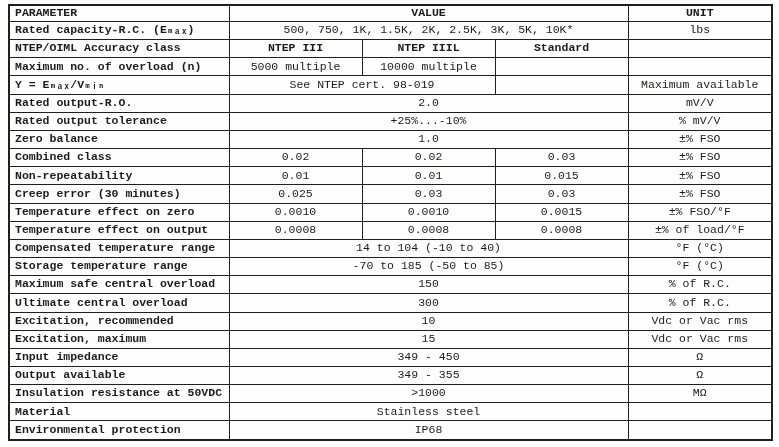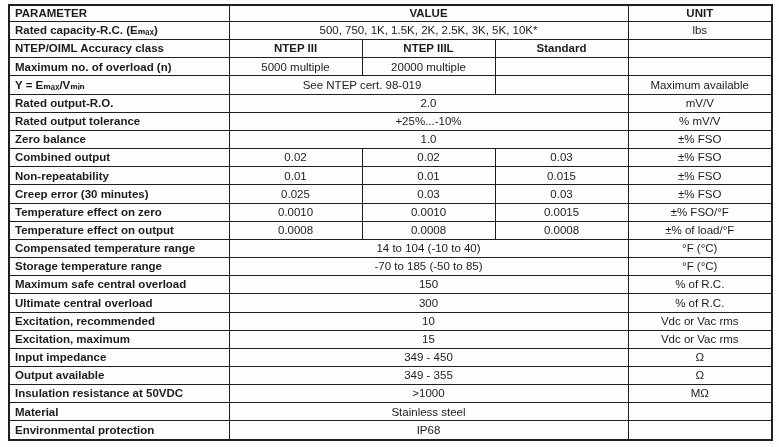--- a/index.html
+++ b/index.html
@@ -14,20 +14,21 @@
   .spec-table {
     position: absolute;
     left: 8px;
     top: 4px;
     width: 763px;
     height: 437px;
     border-collapse: collapse;
     table-layout: fixed;
     color: #1c1c1c;
     border: 2px solid #1f1f1f;
+    font-family: Liberation Mono, monospace;
   }
   .spec-table td, .spec-table th {
     border: 1px solid #1f1f1f;
     font-size: 11.5px;
     line-height: 1.1;
     padding: 0 5px;
     overflow: hidden;
     white-space: nowrap;
     vertical-align: middle;
     height: 15px;
@@ -73,21 +74,21 @@
     <tr>
       <td class="param">NTEP/OIML Accuracy class</td>
       <td class="val subhead">NTEP III</td>
       <td class="val subhead">NTEP IIIL</td>
       <td class="val subhead">Standard</td>
       <td class="unit"></td>
     </tr>
     <tr>
       <td class="param">Maximum no. of overload (n)</td>
       <td class="val">5000 multiple</td>
-      <td class="val">20000 multiple</td>
+      <td class="val">10000 multiple</td>
       <td class="val"></td>
       <td class="unit"></td>
     </tr>
     <tr>
       <td class="param">Y = Eₘₐₓ/Vₘᵢₙ</td>
       <td class="val" colspan="2">See NTEP cert. 98-019</td>
       <td class="val"></td>
       <td class="unit">Maximum available</td>
     </tr>
     <tr>
@@ -99,21 +100,21 @@
       <td class="param">Rated output tolerance</td>
       <td class="val" colspan="3">+25%...-10%</td>
       <td class="unit">% mV/V</td>
     </tr>
     <tr>
       <td class="param">Zero balance</td>
       <td class="val" colspan="3">1.0</td>
       <td class="unit">±% FSO</td>
     </tr>
     <tr>
-      <td class="param">Combined output</td>
+      <td class="param">Combined class</td>
       <td class="val">0.02</td>
       <td class="val">0.02</td>
       <td class="val">0.03</td>
       <td class="unit">±% FSO</td>
     </tr>
     <tr>
       <td class="param">Non-repeatability</td>
       <td class="val">0.01</td>
       <td class="val">0.01</td>
       <td class="val">0.015</td>

